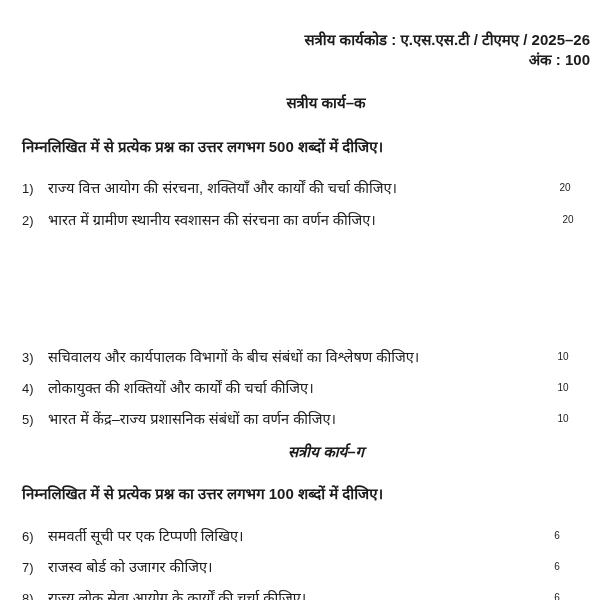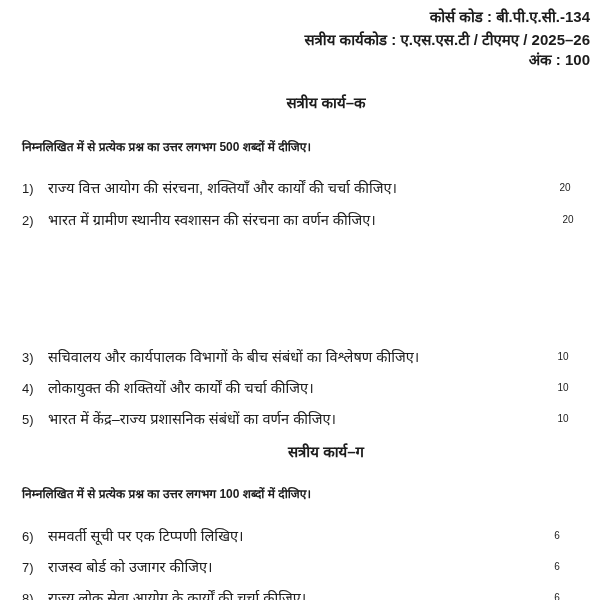--- a/index.html
+++ b/index.html
@@ -35,21 +35,21 @@
       text-align: center;
       font-size: 15px;
       font-weight: bold;
       line-height: 20px;
       padding-left: 52px;
       box-sizing: border-box;
     }
     .instruction {
       position: absolute;
       left: 22px;
-      font-size: 12px;
+      font-size: 15px;
       font-weight: bold;
       line-height: 20px;
       white-space: nowrap;
     }
     .question {
       position: absolute;
       left: 22px;
       width: 560px;
       font-size: 14.5px;
       line-height: 20px;
@@ -69,21 +69,20 @@
       font-size: 10px;
       width: 30px;
       text-align: center;
     }
   </style>
 </head>
 <body>
 
 <div class="page">
 
-  <div class="hdr-line" style="top:7px;">कोर्स कोड : बी.पी.ए.सी.-134</div>
   <div class="hdr-line" style="top:30px;">सत्रीय कार्यकोड : ए.एस.एस.टी / टीएमए / 2025–26</div>
   <div class="hdr-line" style="top:50px;">अंक : 100</div>
 
   <div class="section-title" style="top:93px;">सत्रीय कार्य–क</div>
   <div class="instruction" style="top:137px;">निम्नलिखित में से प्रत्येक प्रश्न का उत्तर लगभग 500 शब्दों में दीजिए।</div>
 
   <div class="question" style="top:178px;">
     <span class="qnum">1)</span><span class="qtext">राज्य वित्त आयोग की संरचना, शक्तियाँ और कार्यों की चर्चा कीजिए।</span>
     <span class="qmarks" style="left:528px;">20</span>
   </div>
@@ -99,21 +98,21 @@
   </div>
   <div class="question" style="top:378px;">
     <span class="qnum">4)</span><span class="qtext">लोकायुक्त की शक्तियों और कार्यों की चर्चा कीजिए।</span>
     <span class="qmarks" style="left:526px;">10</span>
   </div>
   <div class="question" style="top:409px;">
     <span class="qnum">5)</span><span class="qtext">भारत में केंद्र–राज्य प्रशासनिक संबंधों का वर्णन कीजिए।</span>
     <span class="qmarks" style="left:526px;">10</span>
   </div>
 
-  <div class="section-title" style="top:442px;">सत्रीय कार्य–ग</div>
+  <div class="section-title" style="top:442px;font-style:italic;">सत्रीय कार्य–ग</div>
   <div class="instruction" style="top:484px;">निम्नलिखित में से प्रत्येक प्रश्न का उत्तर लगभग 100 शब्दों में दीजिए।</div>
 
   <div class="question" style="top:526px;">
     <span class="qnum">6)</span><span class="qtext">समवर्ती सूची पर एक टिप्पणी लिखिए।</span>
     <span class="qmarks" style="left:520px;">6</span>
   </div>
   <div class="question" style="top:557px;">
     <span class="qnum">7)</span><span class="qtext">राजस्व बोर्ड को उजागर कीजिए।</span>
     <span class="qmarks" style="left:520px;">6</span>
   </div>

